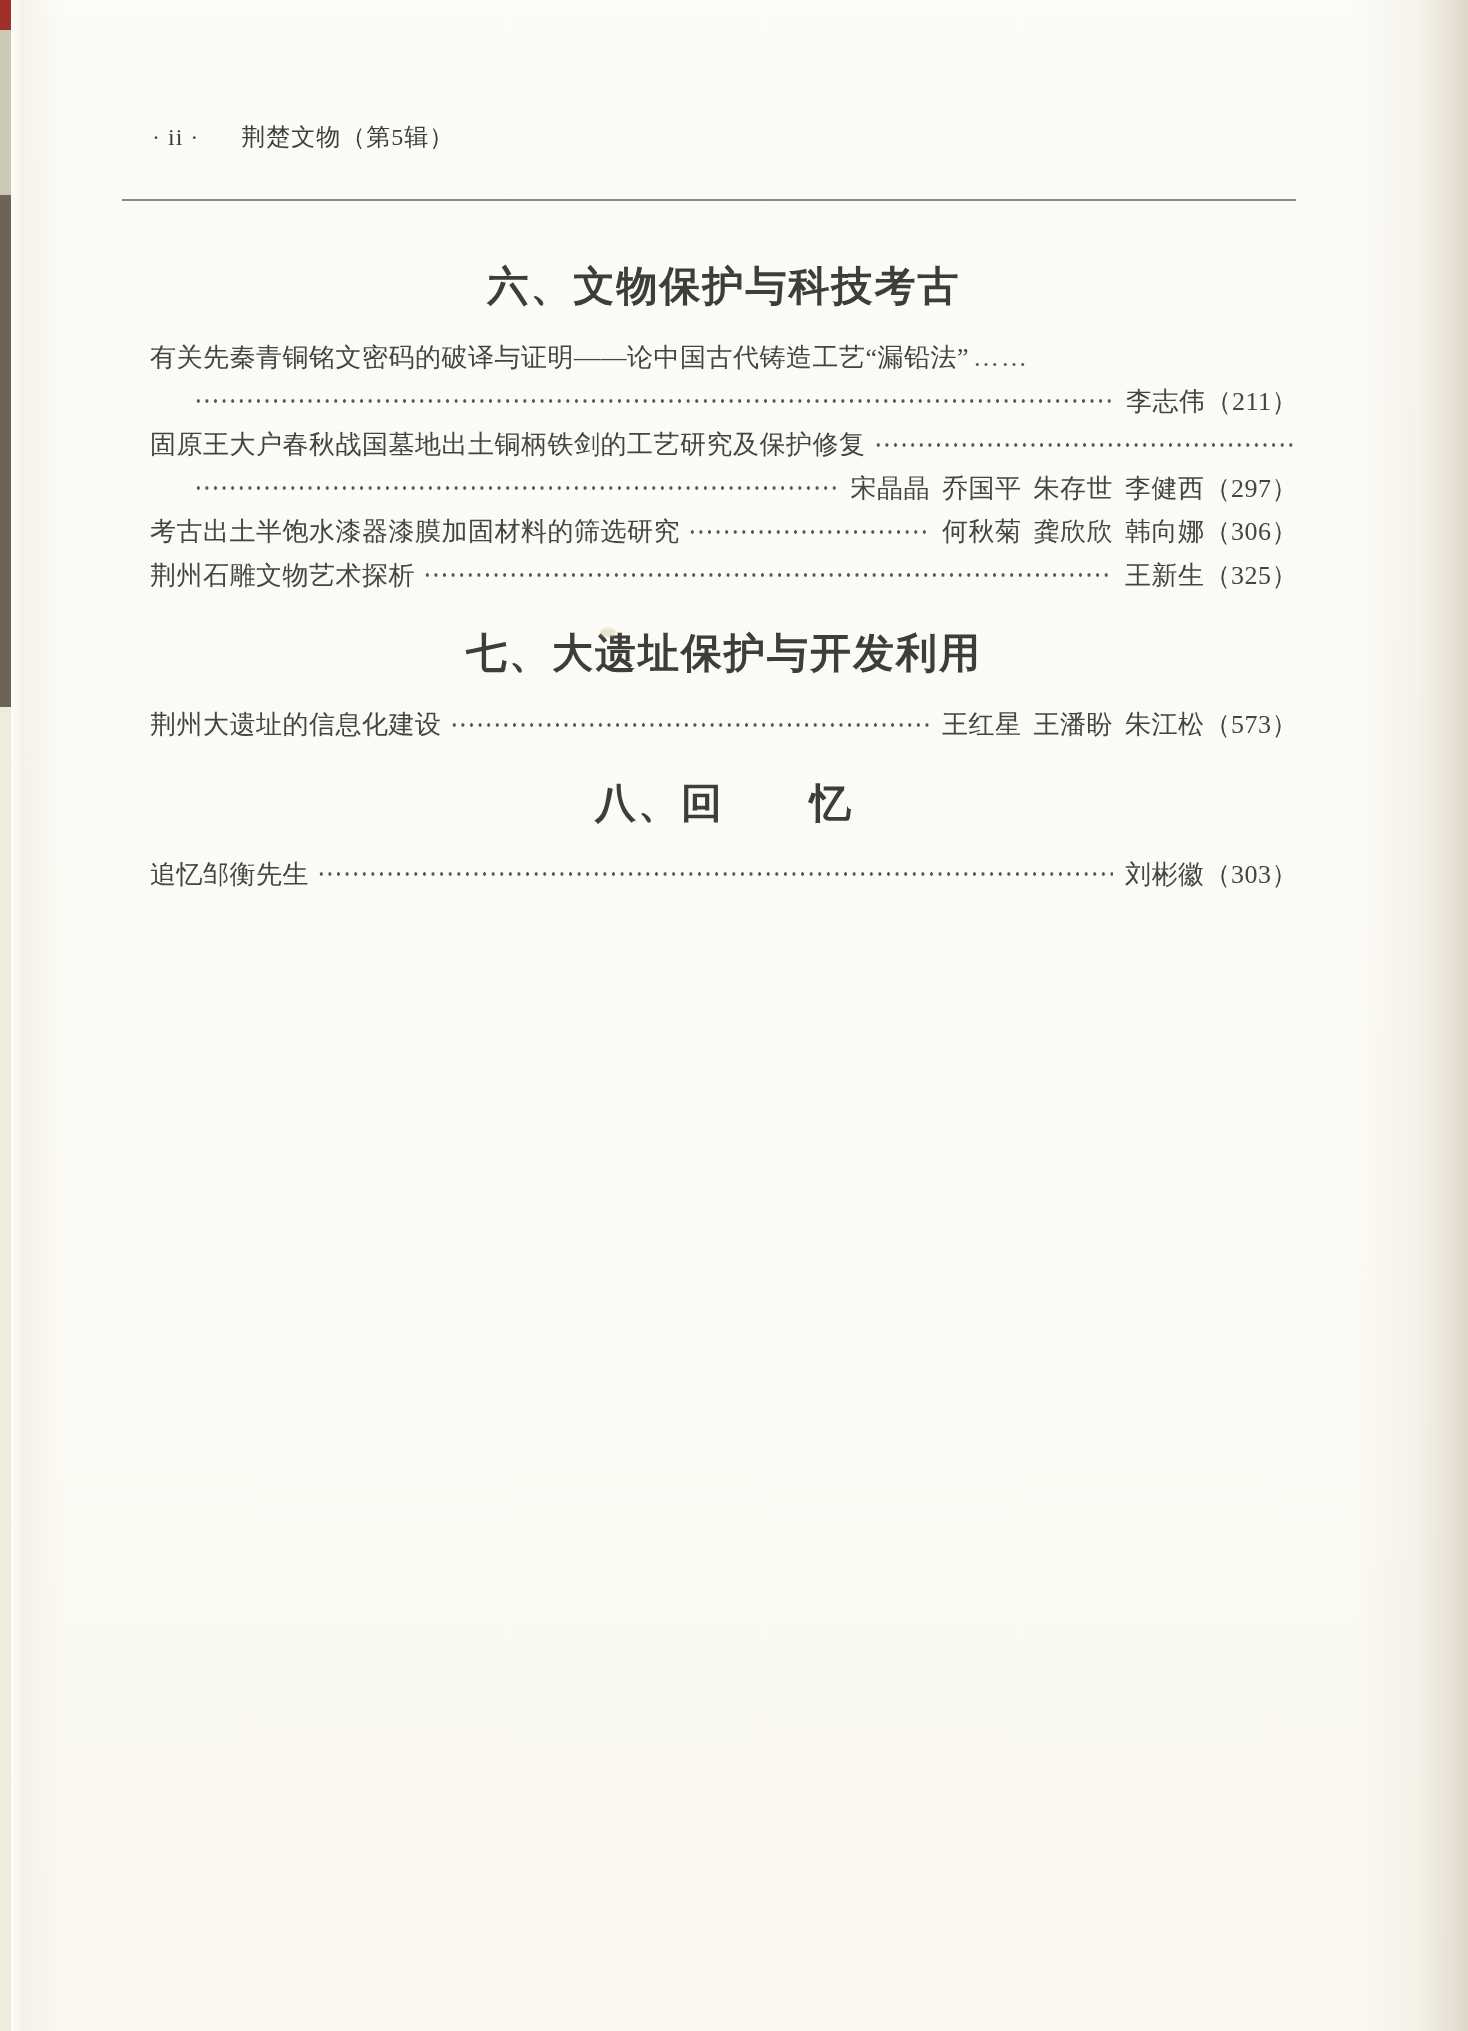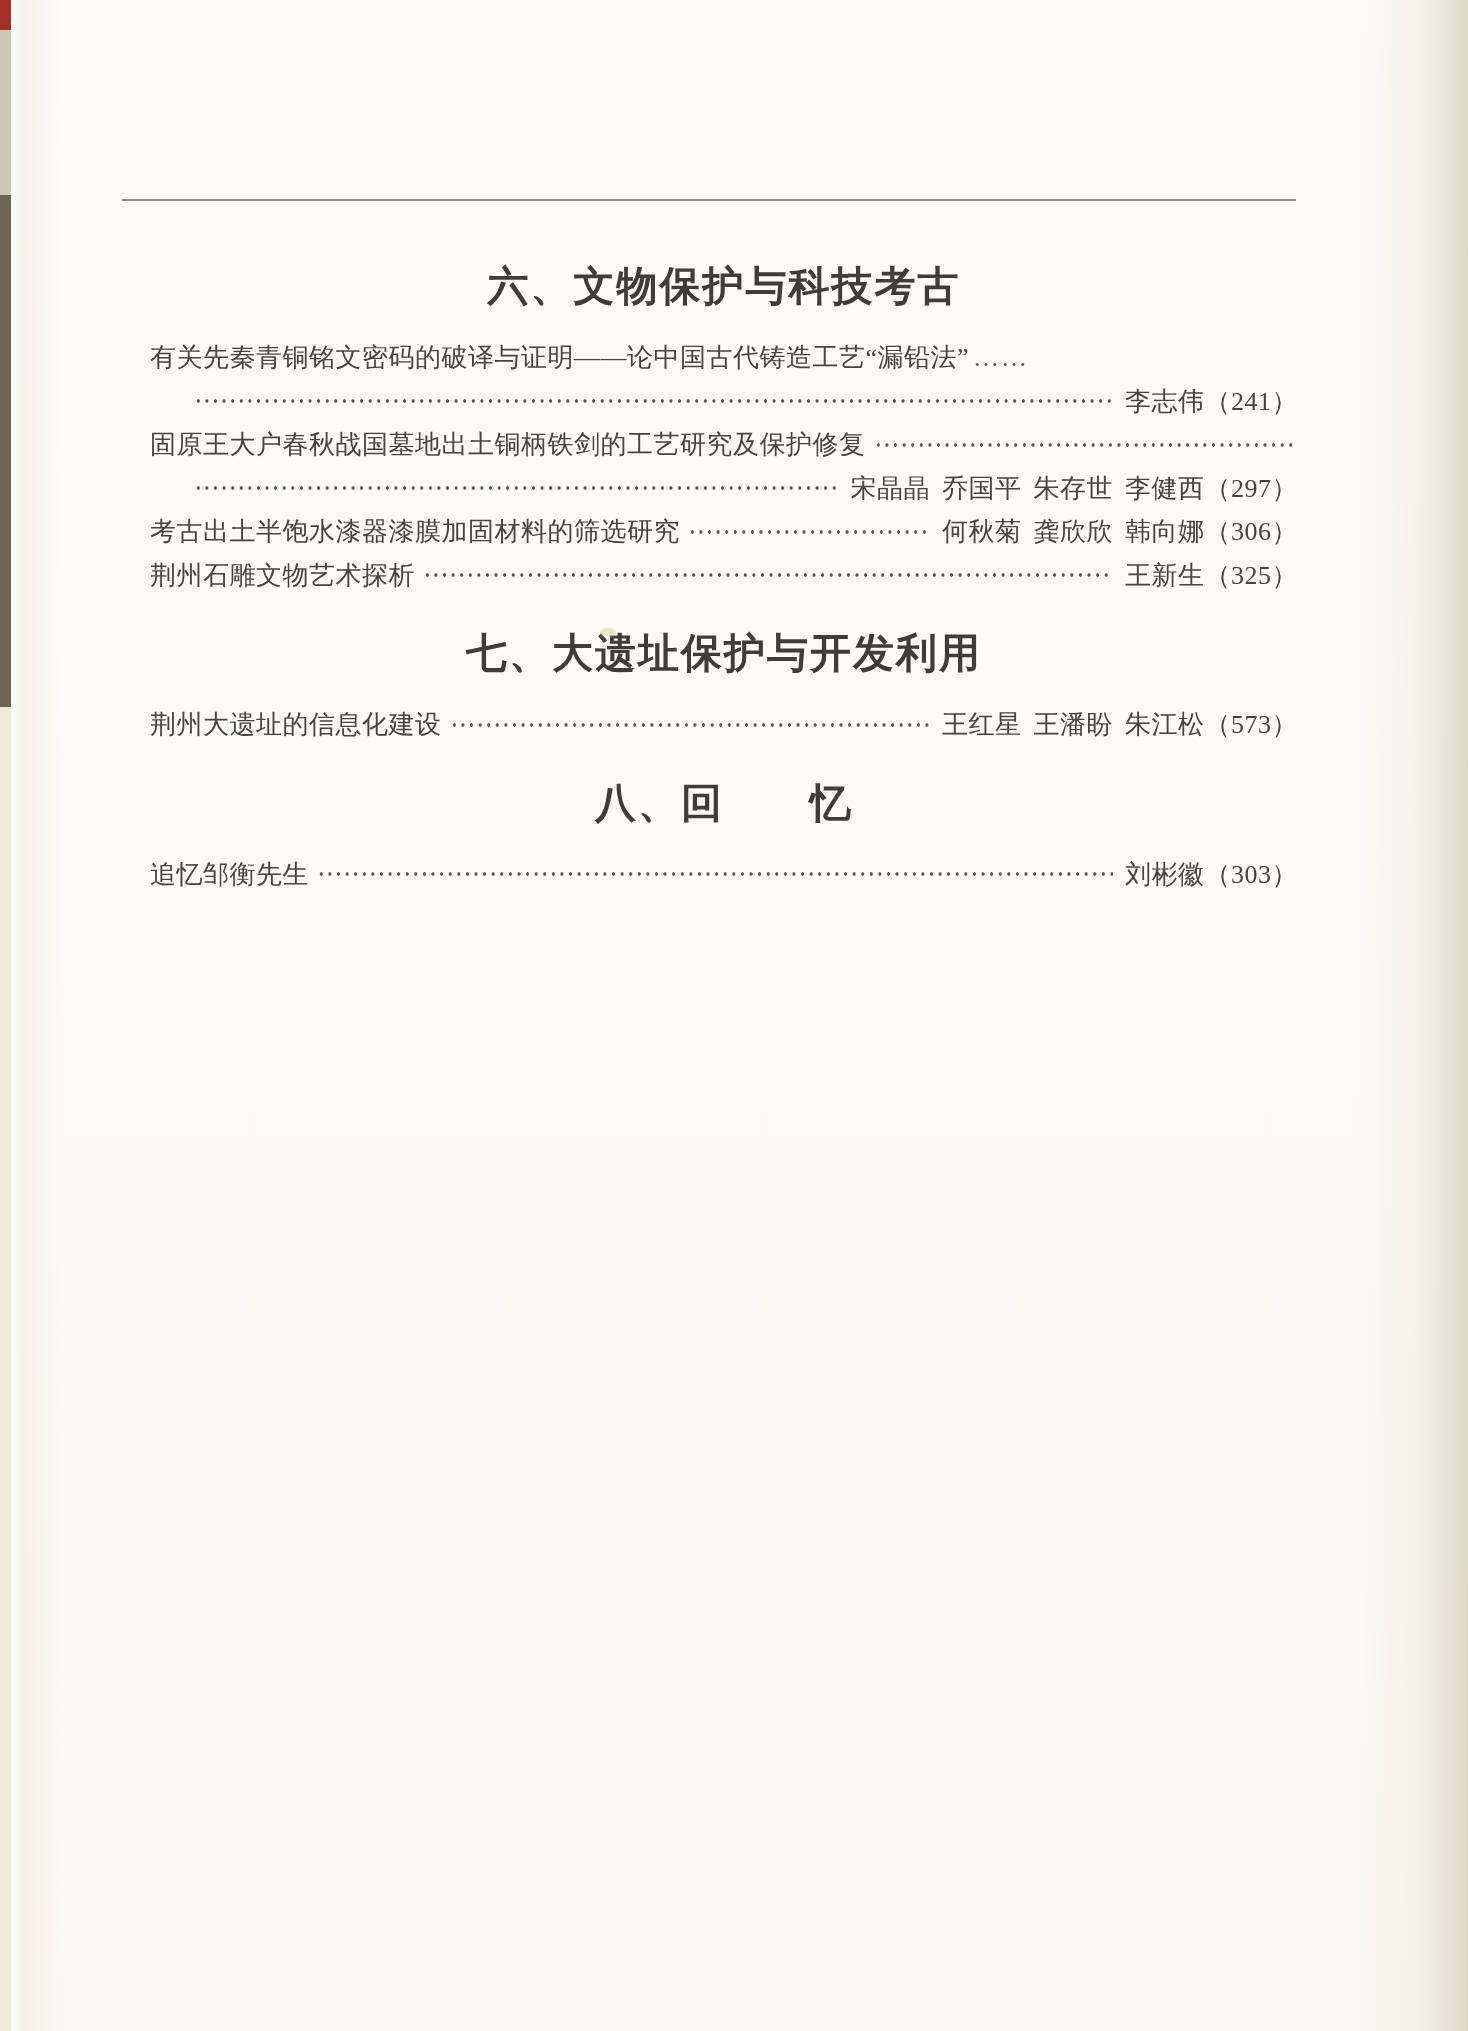--- a/index.html
+++ b/index.html
@@ -96,33 +96,36 @@
   .toc-leader.no-tail { margin-right: 0; }
   .toc-author { flex: 0 0 auto; }
   .toc-author + .toc-author { margin-left: 12px; }
   .toc-page { flex: 0 0 auto; }
 </style>
 </head>
 <body>
 
 <div class="sheet">
 
+  <div class="page-header">
+    <span>· ii ·</span><span class="book-title">荆楚文物（第5辑）</span>
+  </div>
 
   <div class="header-rule"></div>
 
   <div class="toc">
       <div class="toc-section-title">六、文物保护与科技考古</div>
       <div class="toc-line">
         <span class="toc-title">有关先秦青铜铭文密码的破译与证明——论中国古代铸造工艺“漏铅法”</span>
         <span class="toc-dots">……</span>
       </div>
       <div class="toc-line cont">
         <span class="toc-leader"></span>
         <span class="toc-author">李志伟</span>
-        <span class="toc-page">（241）</span>
+        <span class="toc-page">（211）</span>
       </div>
       <div class="toc-line">
         <span class="toc-title">固原王大户春秋战国墓地出土铜柄铁剑的工艺研究及保护修复</span>
         <span class="toc-leader no-tail"></span>
       </div>
       <div class="toc-line cont">
         <span class="toc-leader"></span>
         <span class="toc-author">宋晶晶</span>
         <span class="toc-author">乔国平</span>
         <span class="toc-author">朱存世</span>

